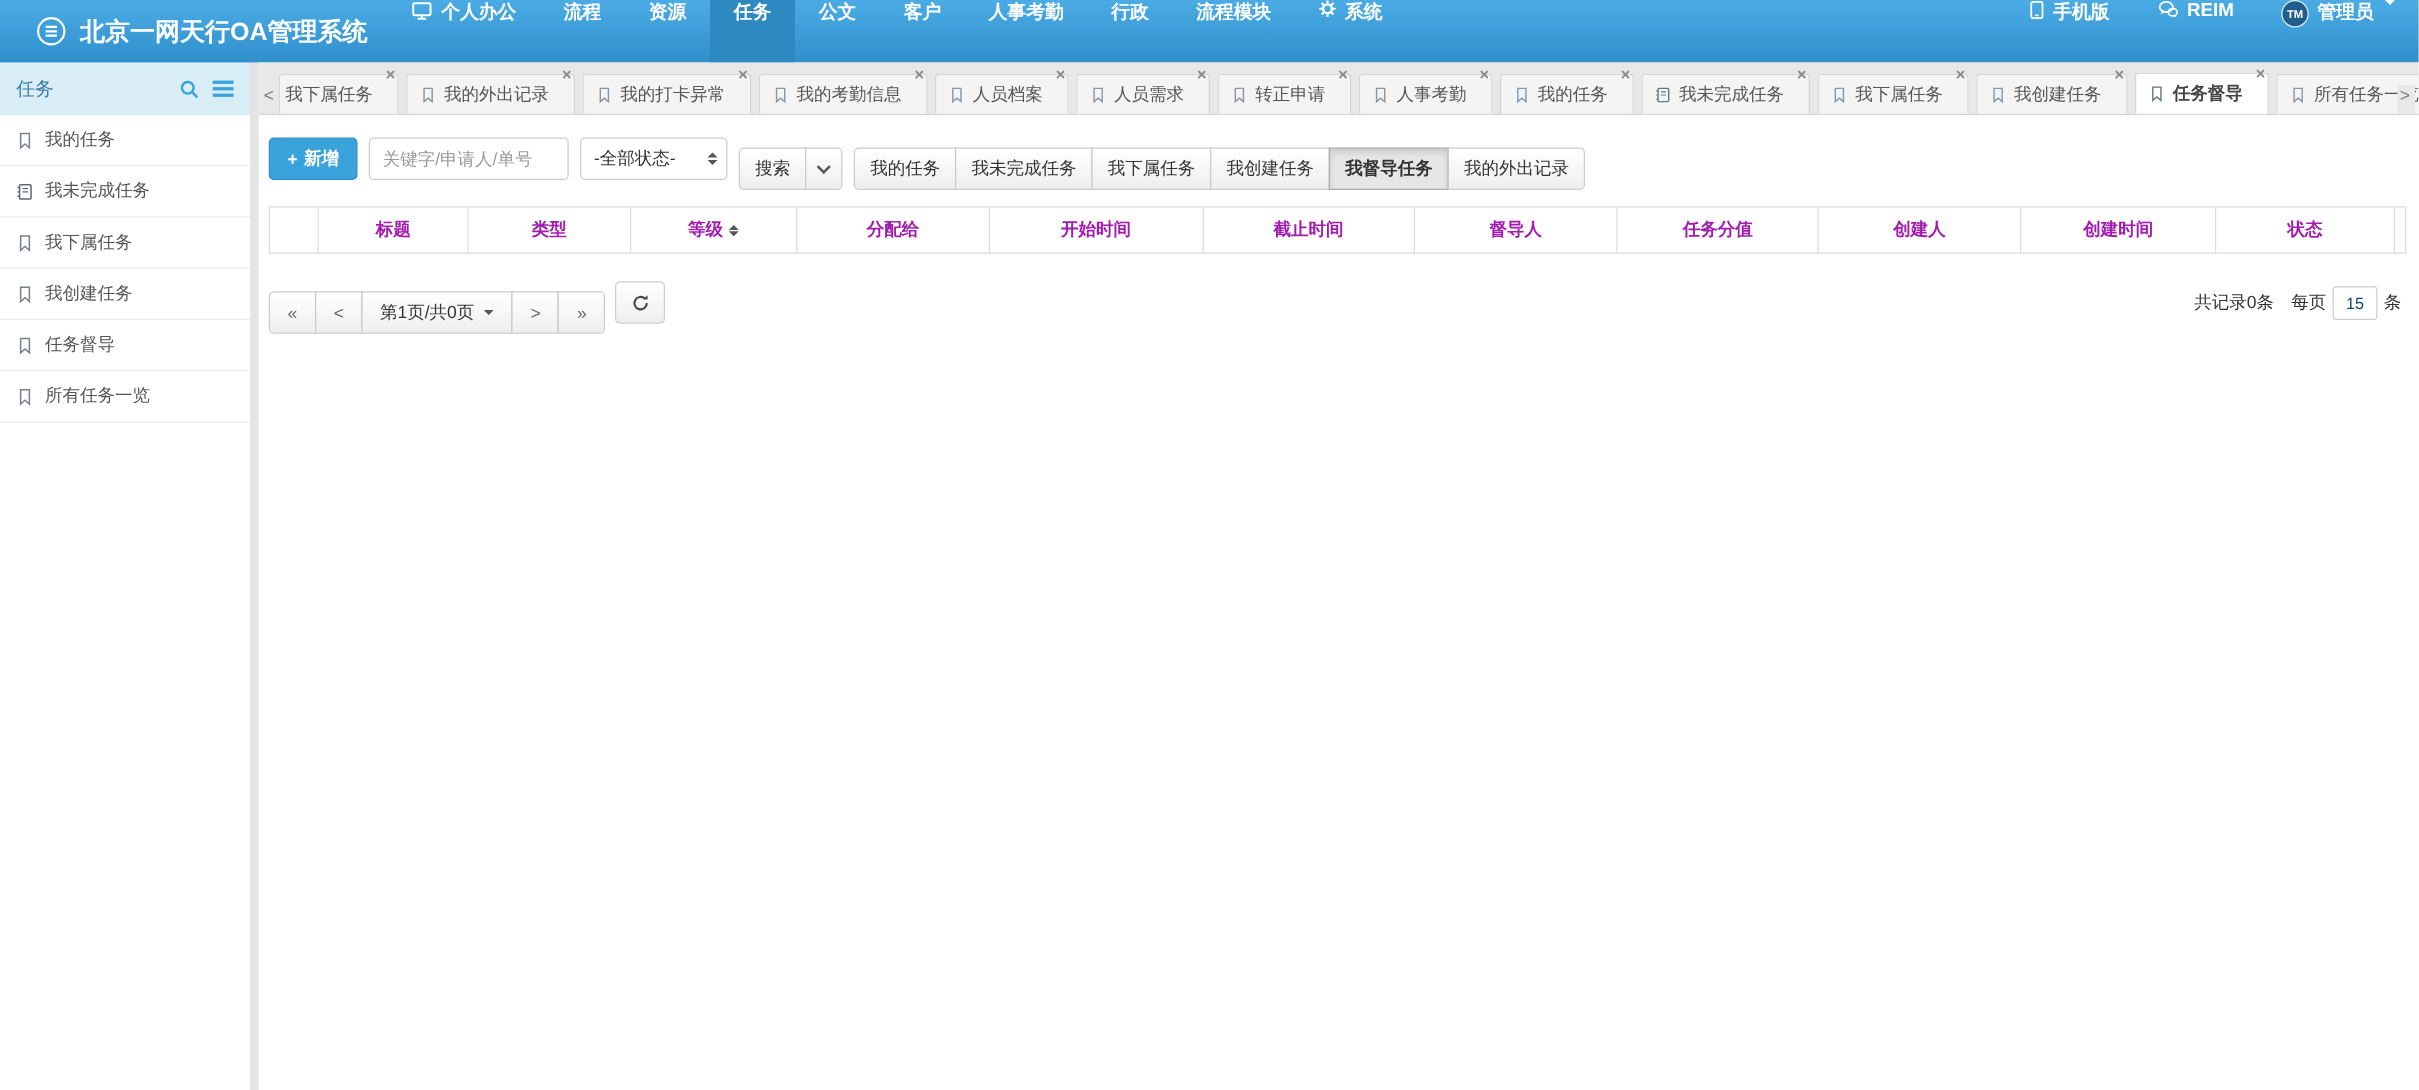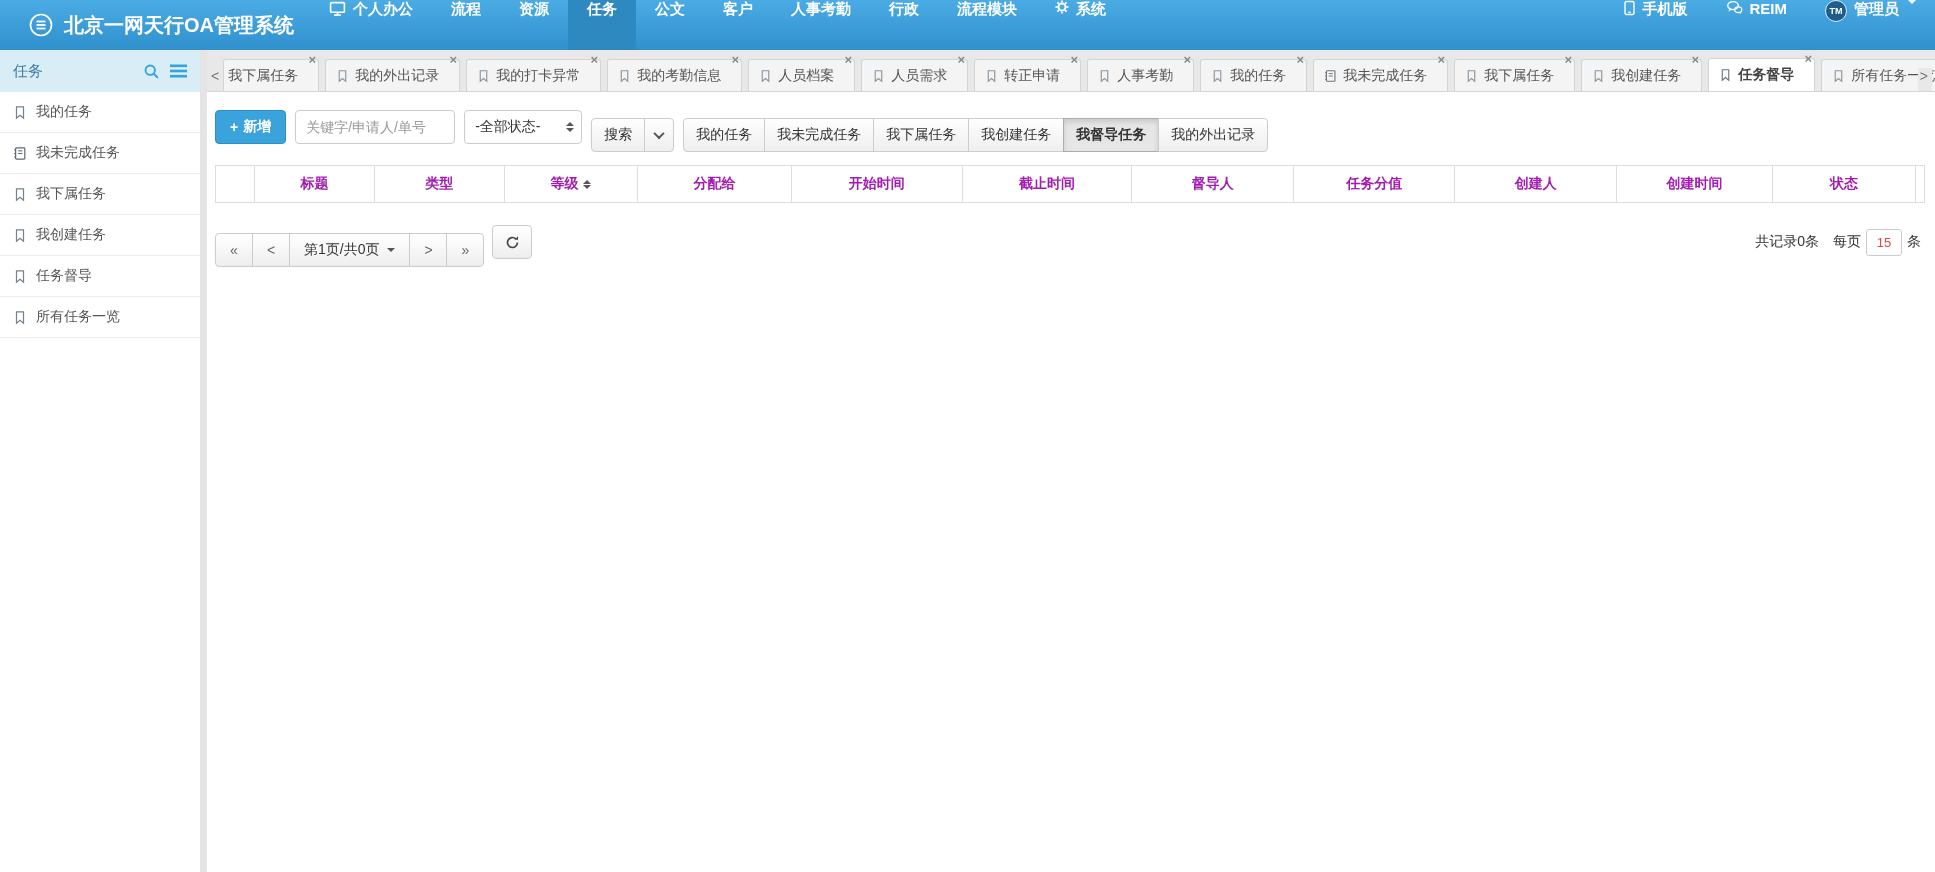--- a/index.html
+++ b/index.html
@@ -113,21 +113,21 @@
   .sort-icons { display: inline-flex; flex-direction: column; gap: 1px; }
   .sort-icons .tri-up, .sort-icons .tri-dn { border-left-width: 4px; border-right-width: 4px; }
   
   .pager-row { display: flex; align-items: center; margin-top: 14px; }
   .pager-row .sym { font-size: 14px; color: #666; min-width: 38px; }
   .page-info { gap: 6px; padding: 0 14px; }
   .refresh-btn { margin-left: 8px; width: 40px; }
   .records { margin-left: auto; display: flex; align-items: center; gap: 5px; color: #333; padding-right: 4px; }
   .perpage-input {
     width: 36px; height: 27px; border: 1px solid #ccc; border-radius: 3px;
-    text-align: center; font-size: 13px; font-family: inherit; color: #ef4444;
+    text-align: center; font-size: 13px; font-family: inherit; color: #0c4a6e;
   }
   svg { display: block; }
 </style>
 </head>
 <body>
 
 <div class="navbar">
   <div class="brand">
     <span>
       <svg width="26" height="26" viewBox="0 0 26 26">

